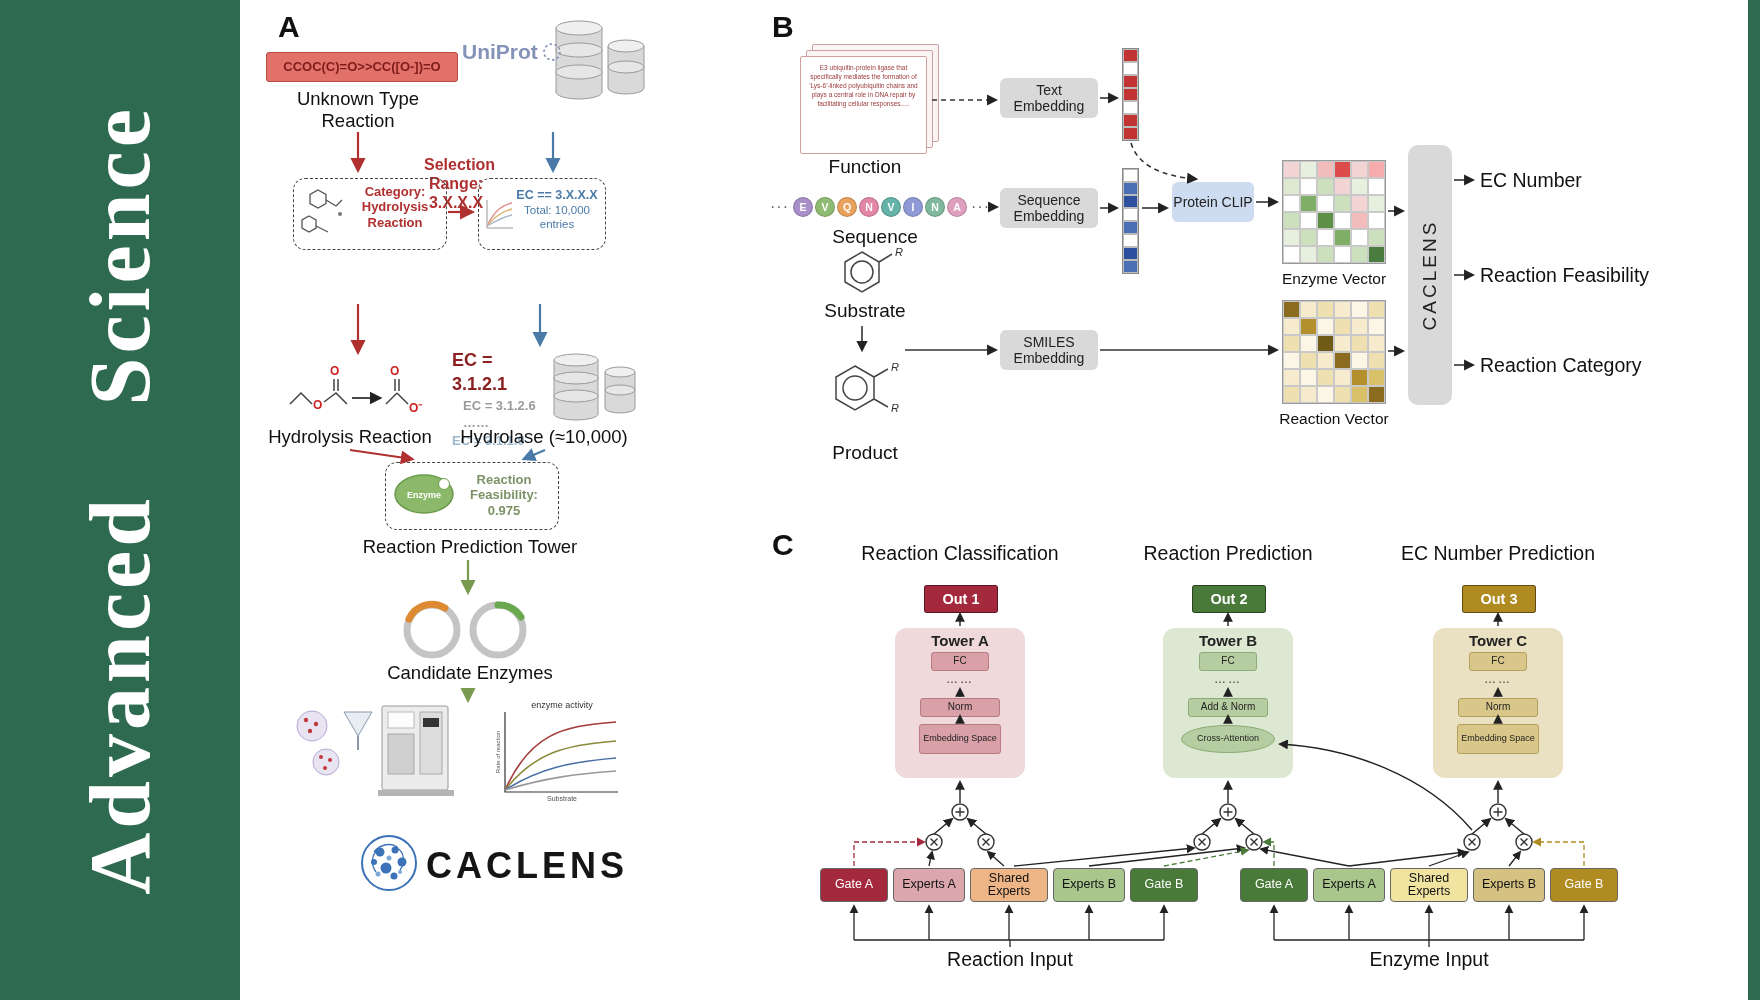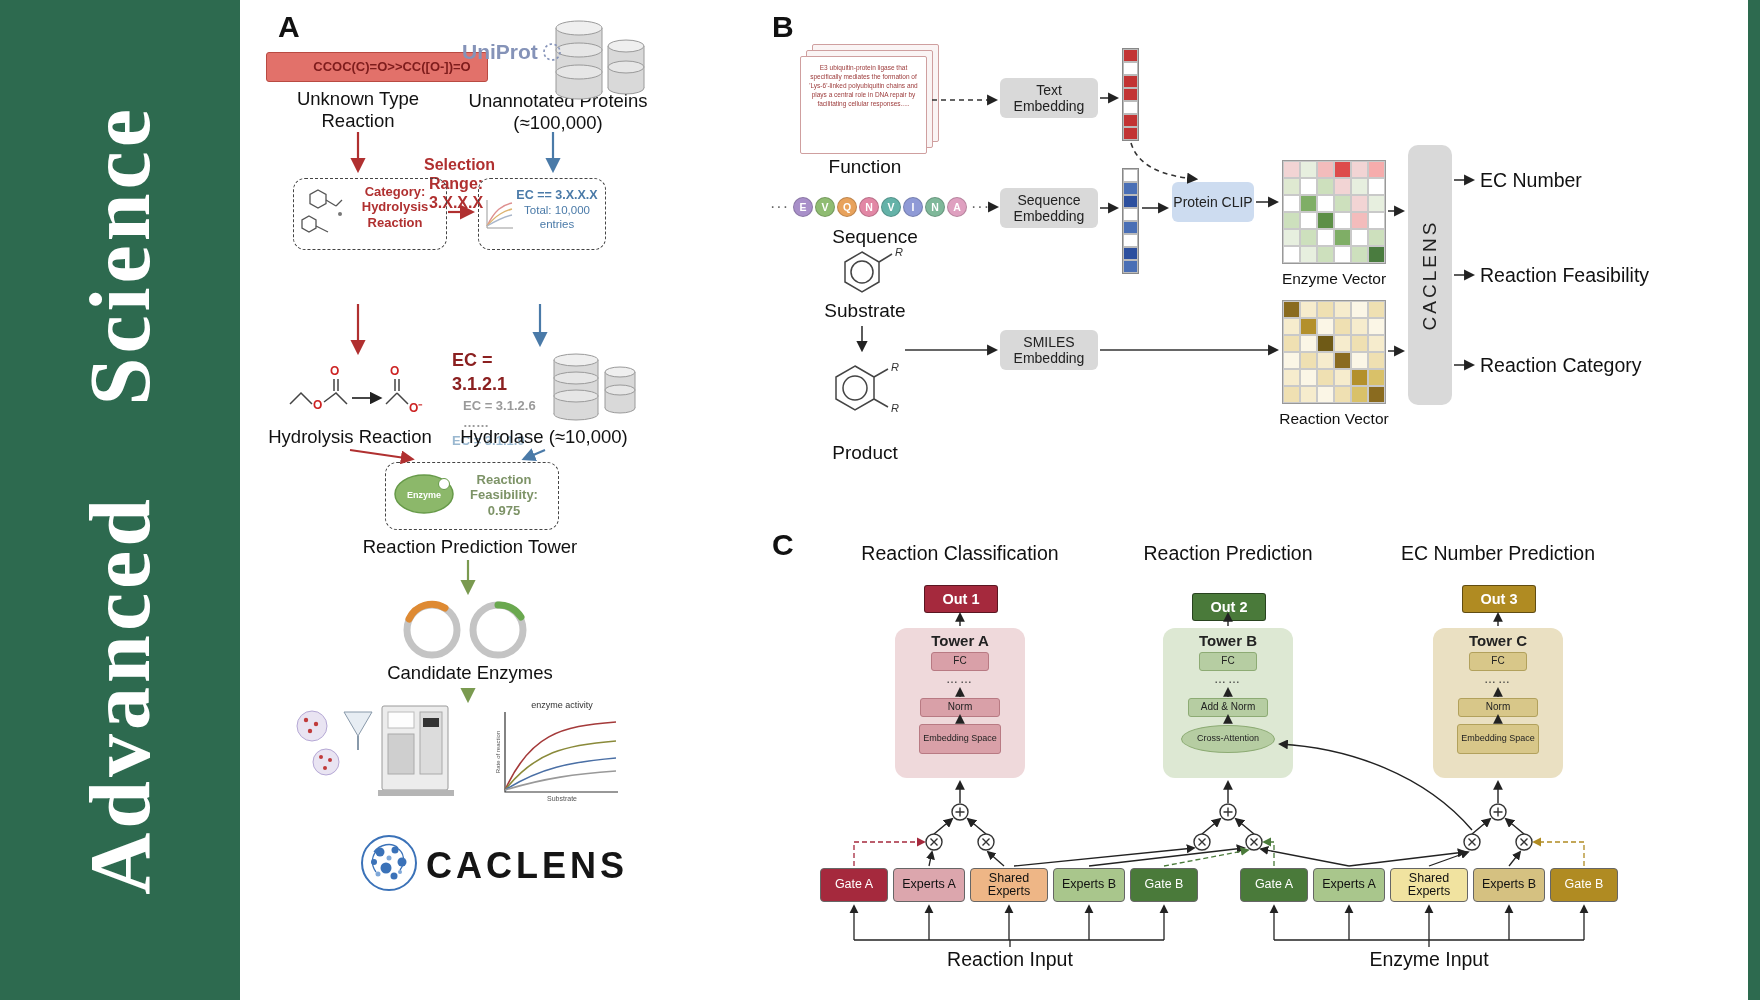--- a/index.html
+++ b/index.html
@@ -8,21 +8,21 @@
   .abs{position:absolute;}
   .c{text-align:center;line-height:1.18;}
   .lbl{font-size:18.5px;color:#111;}
   .panel-letter{font-size:30px;font-weight:700;}
   .sidebar{position:absolute;left:0;top:0;width:240px;height:1000px;background:#2d6a4f;}
   .rightbar{position:absolute;left:1748px;top:0;width:12px;height:1000px;background:#2d6a4f;}
   .journal-title{position:absolute;left:50%;top:50%;transform:translate(-50%,-50%) rotate(-90deg);
         white-space:nowrap;color:#fff;font-family:"Liberation Serif",serif;font-weight:700;
         font-size:86px;letter-spacing:4px;word-spacing:64px;}
   .smiles-box{background:#e2716a;border:1.5px solid #b94a42;border-radius:3px;height:28px;
-        line-height:28px;text-align:center;font-size:13px;font-weight:bold;color:#7e1c1c;padding-left:30px;}
+        line-height:28px;text-align:center;font-size:13px;font-weight:bold;color:#7e1c1c;}
   .dashed-box{border:1.8px dashed #444;border-radius:12px;}
   .redtxt{color:#b03030;font-weight:bold;}
   .bluetxt{color:#4a7aa8;font-weight:bold;}
   .ec-red{color:#8b2020;font-weight:bold;font-size:18px;line-height:1.35;}
   .ec-gray{color:#9a9a9a;font-weight:bold;font-size:13px;line-height:1.35;padding-left:11px;}
   .ec-blue{color:#9ab8d0;font-weight:bold;font-size:13px;line-height:1.35;}
   .feas{color:#7d9367;font-weight:bold;font-size:13px;}
   .logo-word{font-size:36px;font-weight:800;letter-spacing:4px;color:#151515;}
   .card{position:absolute;width:125px;height:96px;background:#fff;border:1.5px solid #cf9f9f;border-radius:2px;}
   .card.back{background:#faf4f4;}
@@ -39,21 +39,21 @@
   #seq-row{display:flex;gap:2px;}
   .seq-circle{width:20px;height:20px;border-radius:50%;color:#fff;font-size:10.5px;font-weight:bold;
         display:flex;align-items:center;justify-content:center;border:1px solid rgba(0,0,0,.18);box-sizing:border-box;}
   .caclens-bar{background:#d9d9d9;border-radius:10px;}
   .caclens-bar span{position:absolute;left:50%;top:50%;transform:translate(-50%,-50%) rotate(-90deg);
         white-space:nowrap;font-size:19px;letter-spacing:3px;color:#222;}
   .outlabel{font-size:19.5px;color:#111;}
   .ctitle{font-size:19.5px;color:#111;}
   .outbox{color:#fff;font-size:14.5px;font-weight:600;display:flex;align-items:center;justify-content:center;
         border-radius:3px;border:1px solid rgba(0,0,0,.45);}
-  .out1{background:#a5293d;} .out2{background:#4a7a3a;margin-top:8px;} .out3{background:#b08b22;}
+  .out1{background:#a5293d;} .out2{background:#4a7a3a;} .out3{background:#b08b22;}
   .tower{width:130px;height:150px;border-radius:12px;}
   .tower-a{background:#efd9db;} .tower-b{background:#dde8d3;} .tower-c{background:#eae0c2;}
   .tower-title{position:absolute;top:4px;left:0;right:0;text-align:center;font-size:15px;font-weight:bold;color:#222;}
   .tblock{position:absolute;left:50%;transform:translateX(-50%);height:17px;display:flex;align-items:center;
         justify-content:center;border-radius:3px;font-size:10px;text-align:center;line-height:1.05;color:#222;}
   .tower-a .tblock{background:#d9a0a8;border:1px solid #b87a83;}
   .tower-b .tblock{background:#b6cda2;border:1px solid #8dab74;}
   .tower-c .tblock{background:#d8c789;border:1px solid #b2a15c;}
   .tdots{position:absolute;left:50%;transform:translateX(-50%);top:44px;font-size:12px;letter-spacing:2px;color:#333;}
   .bbox{height:34px;display:flex;align-items:center;justify-content:center;font-size:12.5px;text-align:center;
@@ -72,21 +72,20 @@
 
   <div class="sidebar">
     <div class="journal-title">Advanced Science</div>
   </div>
   <div class="rightbar"></div>
 
   <div class="abs panel-letter" style="left:278px;top:10px">A</div>
   <div class="abs smiles-box" style="left:266px;top:52px;width:190px">CCOC(C)=O&gt;&gt;CC([O-])=O</div>
   <div class="abs lbl c" style="left:272px;top:88px;width:172px">Unknown Type Reaction</div>
   <div class="abs" style="left:462px;top:40px;width:86px;font-size:21px;font-weight:bold;color:#8593b8">UniProt</div>
-  <div class="abs lbl c" style="left:462px;top:90px;width:192px">Unannotated Proteins (≈100,000)</div>
   <div class="abs redtxt c" style="left:424px;top:156px;width:64px;font-size:16px">Selection Range: 3.X.X.X</div>
   <div class="abs dashed-box" style="left:293px;top:178px;width:152px;height:70px"></div>
   <div class="abs redtxt c" style="left:352px;top:184px;width:86px;font-size:13px">Category: Hydrolysis Reaction</div>
   <div class="abs dashed-box" style="left:478px;top:178px;width:126px;height:70px"></div>
   <div class="abs bluetxt c" style="left:514px;top:188px;width:86px;font-size:12.5px">EC == 3.X.X.X</div>
   <div class="abs bluetxt c" style="left:514px;top:204px;width:86px;font-size:11.5px;font-weight:normal">Total: 10,000 entries</div>
   <div class="abs" style="left:452px;top:348px;width:96px">
     <div class="ec-red">EC = 3.1.2.1</div>
     <div class="ec-gray">EC = 3.1.2.6</div>
     <div class="ec-gray">……</div>

